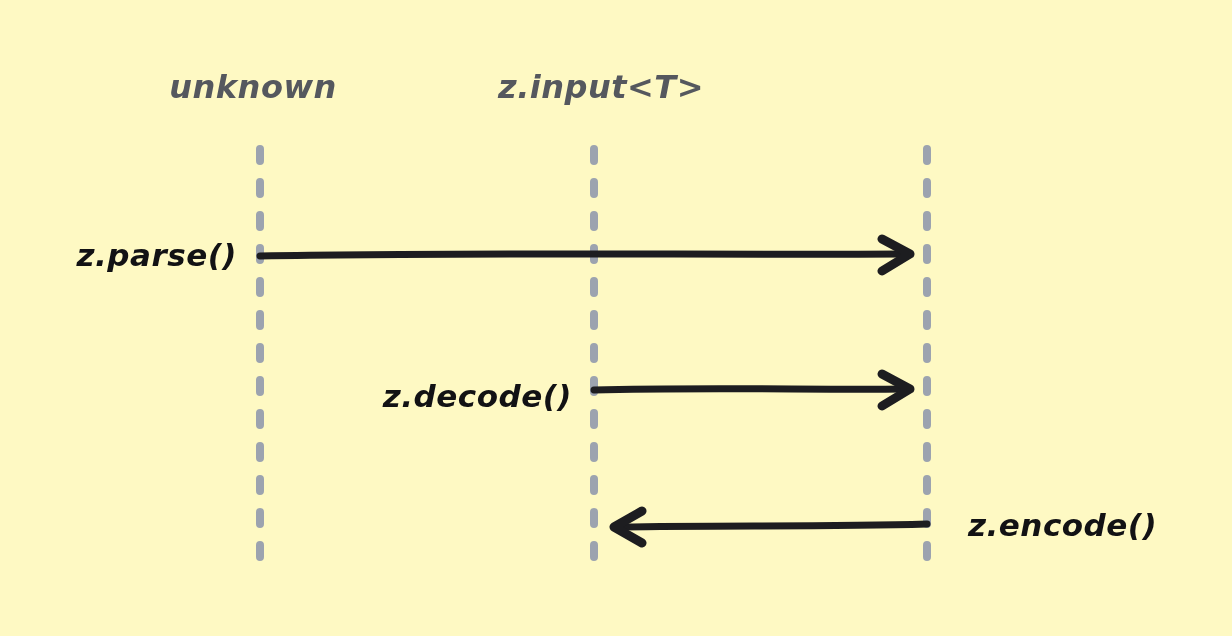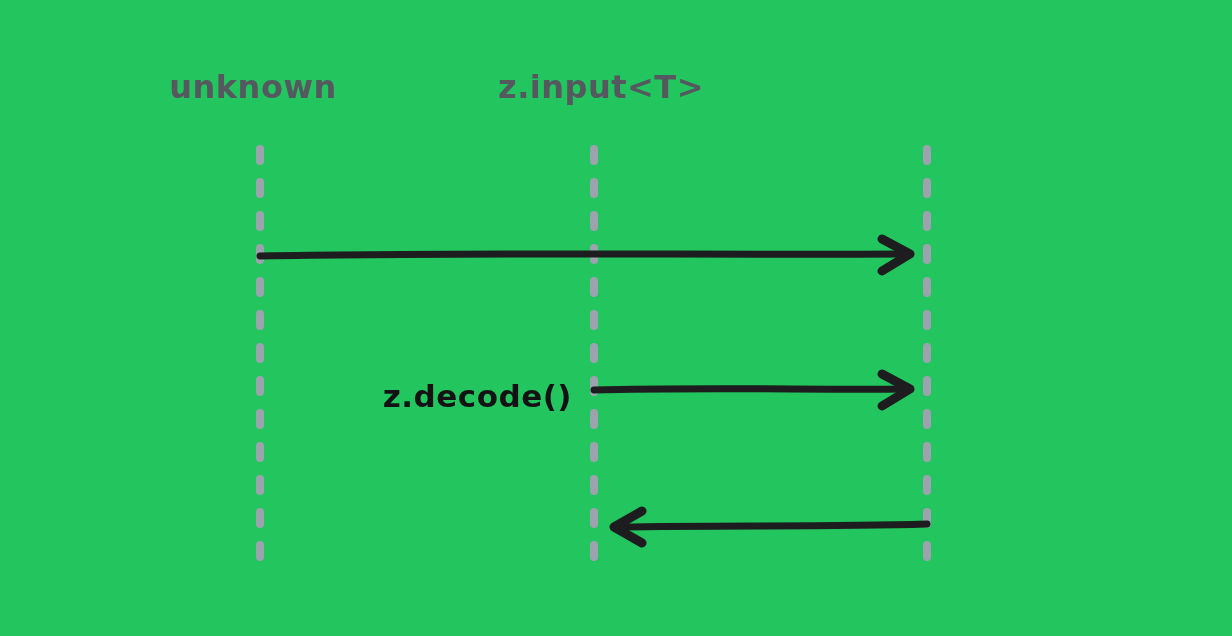--- a/index.html
+++ b/index.html
@@ -4,23 +4,24 @@
 <style>
   html, body {
     margin: 0;
     padding: 0;
     background: #f8f9fb;
   }
   .canvas {
     position: relative;
     width: 1232px;
     height: 636px;
-    background: #22c55e;
+    background: #fef9c3;
     overflow: hidden;
     font-family: "DejaVu Sans", "Liberation Sans", sans-serif;
+    font-style: italic;
   }
   .diagram-svg {
     position: absolute;
     left: 0;
     top: 0;
     width: 1232px;
     height: 636px;
   }
   .lifeline {
     stroke: #9ca3af;
@@ -86,15 +87,17 @@
 
     <g>
       <path class="msg-line" d="M927,524 C 820,527 720,525 621,527"></path>
       <polyline class="msg-head" points="642,511 614,527 642,543"></polyline>
     </g>
   </svg>
 
   <div class="label lifeline-label" style="left:253px;">unknown</div>
   <div class="label lifeline-label" style="left:601px;">z.input&lt;T&gt;</div>
 
+  <div class="label msg-label align-right" style="left:237px; top:255px;">z.parse()</div>
   <div class="label msg-label align-right" style="left:572px; top:396px;">z.decode()</div>
+  <div class="label msg-label" style="left:968px; top:525px;">z.encode()</div>
 
 </div>
 
 </body></html>

